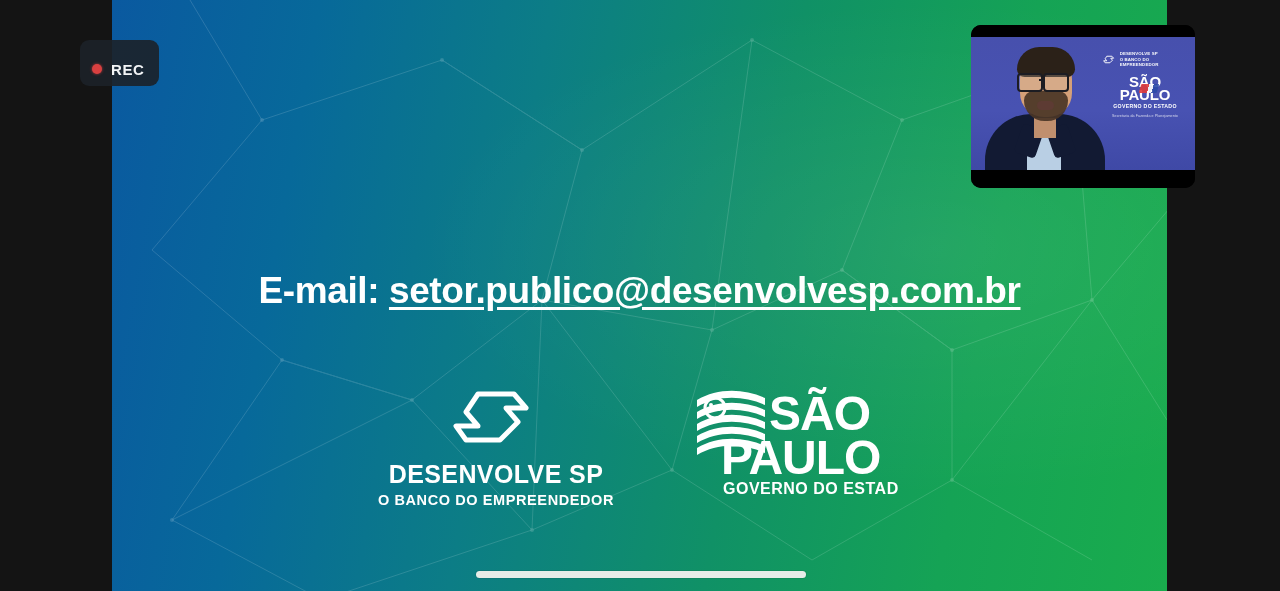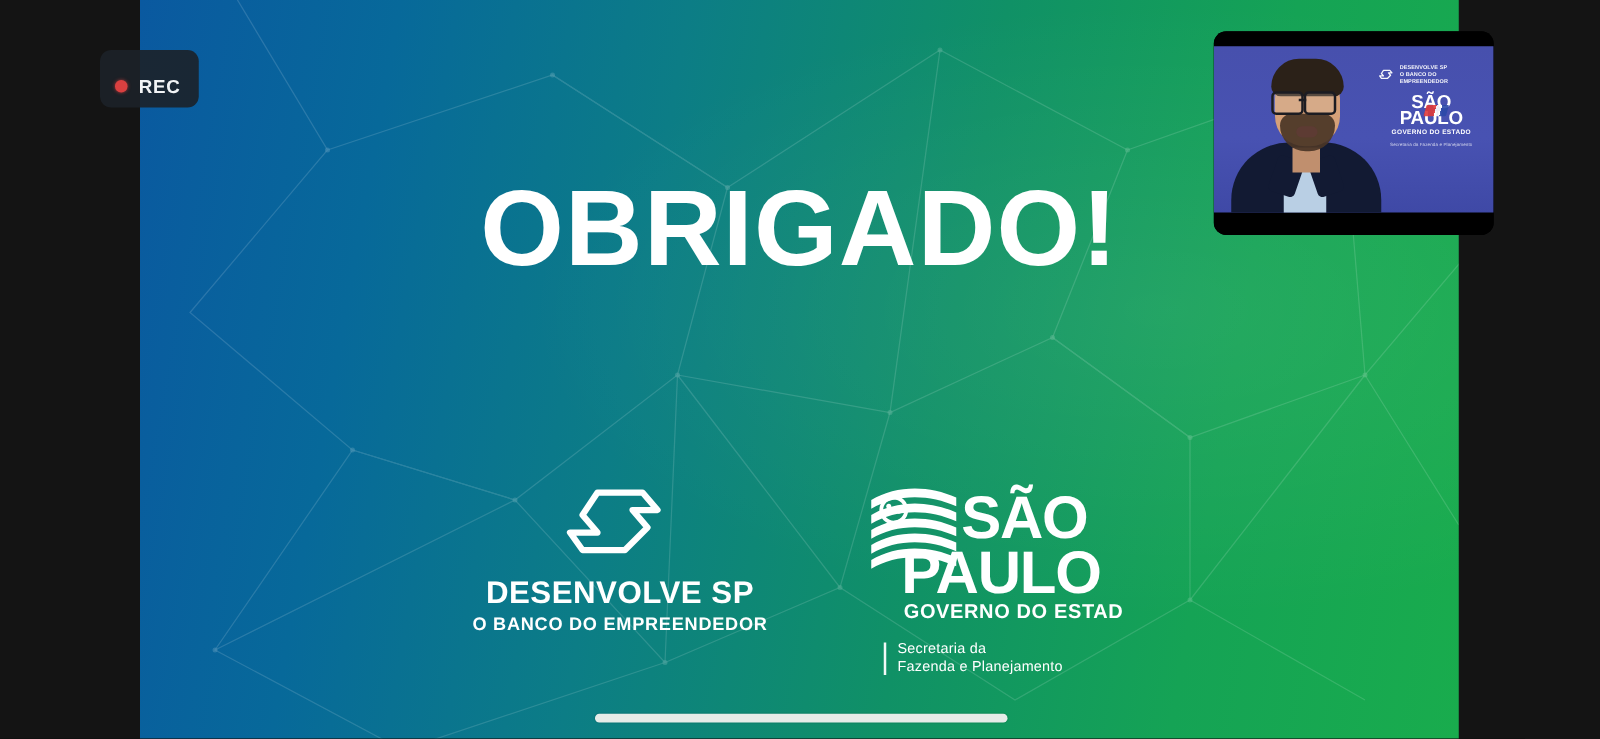--- a/index.html
+++ b/index.html
@@ -416,22 +416,22 @@
         <circle cx="420" cy="530" r="2"></circle>
           <circle cx="560" cy="470" r="2"></circle>
         <circle cx="840" cy="480" r="2"></circle>
           <circle cx="840" cy="350" r="2"></circle>
         <circle cx="60" cy="520" r="2"></circle>
           <circle cx="1090" cy="170" r="2"></circle>
       </g>
     </svg>
     <div id="sheen"></div>
 
-    <div id="slide-title">OBRIGADO!</div>
-
+
+    <div id="email-line"><span class="email-prefix">E-mail: </span><span class="email-addr">setor.publico@desenvolvesp.com.br</span></div>
 
     <div id="logos">
 
       <div class="dsp-logo">
         <svg class="dsp-mark" viewBox="0 0 104 62" fill="none">
           <path d="M22 26 L34 8 L70 8 L82 22 L62 22 L74 36 L56 54 L22 54 L12 40 L34 40 Z" stroke="#ffffff" stroke-width="5" stroke-linejoin="round" fill="none"></path>
         </svg>
         <div class="dsp-name">DESENVOLVE SP</div>
         <div class="dsp-sub">O BANCO DO EMPREENDEDOR</div>
       </div>
@@ -450,27 +450,20 @@
             <circle cx="18" cy="27" r="2"></circle>
               <circle cx="26" cy="31" r="2"></circle>
 
             <text x="76" y="52" font-family="Liberation Sans, sans-serif" font-size="48" font-weight="bold" letter-spacing="-1">SÃO</text>
 
             <text x="28" y="96" font-family="Liberation Sans, sans-serif" font-size="48" font-weight="bold" letter-spacing="-1">PAULO</text>
 
             <text x="30" y="116" font-family="Liberation Sans, sans-serif" font-size="16" font-weight="bold" letter-spacing="0.5">GOVERNO DO ESTADO</text>
           </g>
         </svg>
-        <div class="sp-secretaria">
-          <div class="sp-bar"></div>
-          <div class="sp-sec-text">
-            <div>Secretaria da</div>
-            <div>Fazenda e Planejamento</div>
-          </div>
-        </div>
       </div>
 
     </div>
 
     <div id="progress-pill"></div>
   </div>
 
   <div id="rec-badge">
     <span id="rec-dot"></span>
     <span id="rec-label">REC</span>

